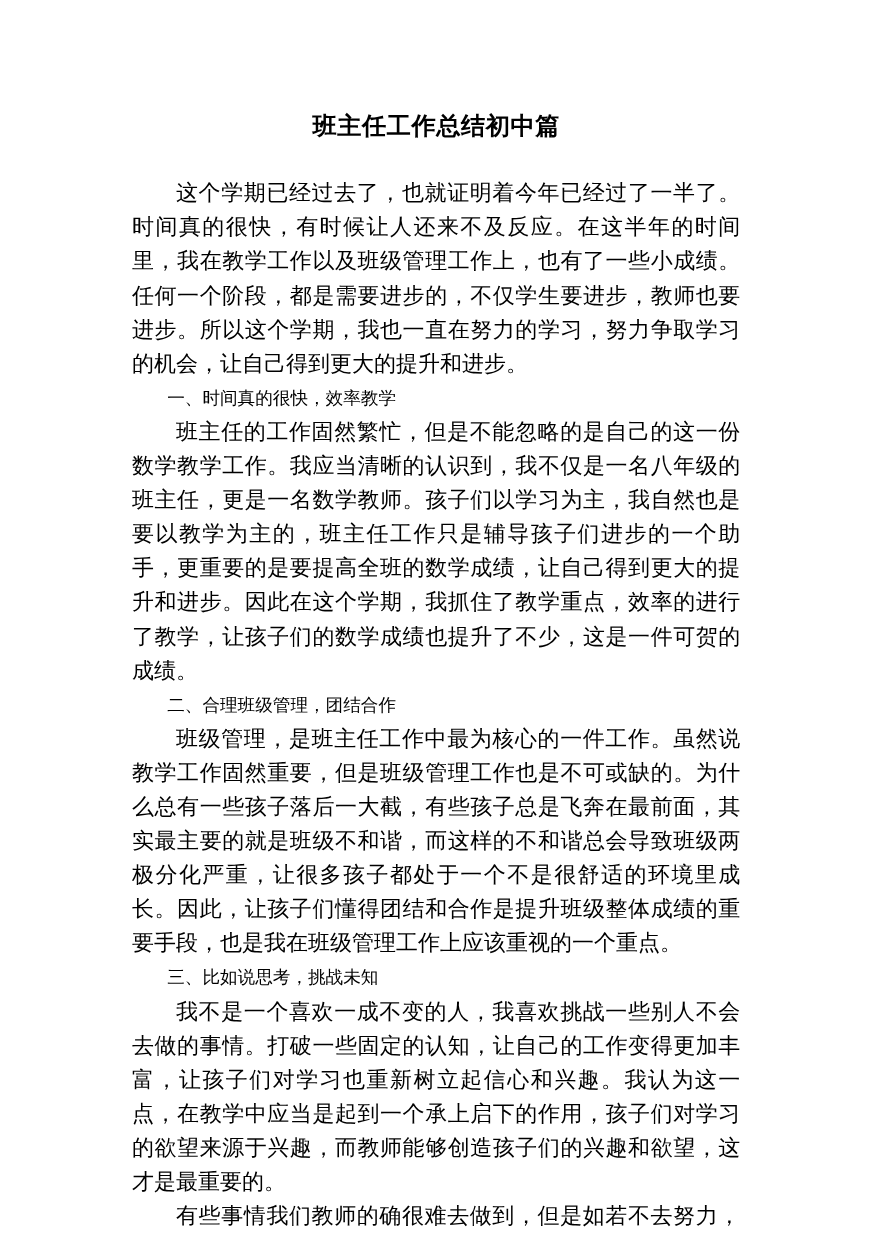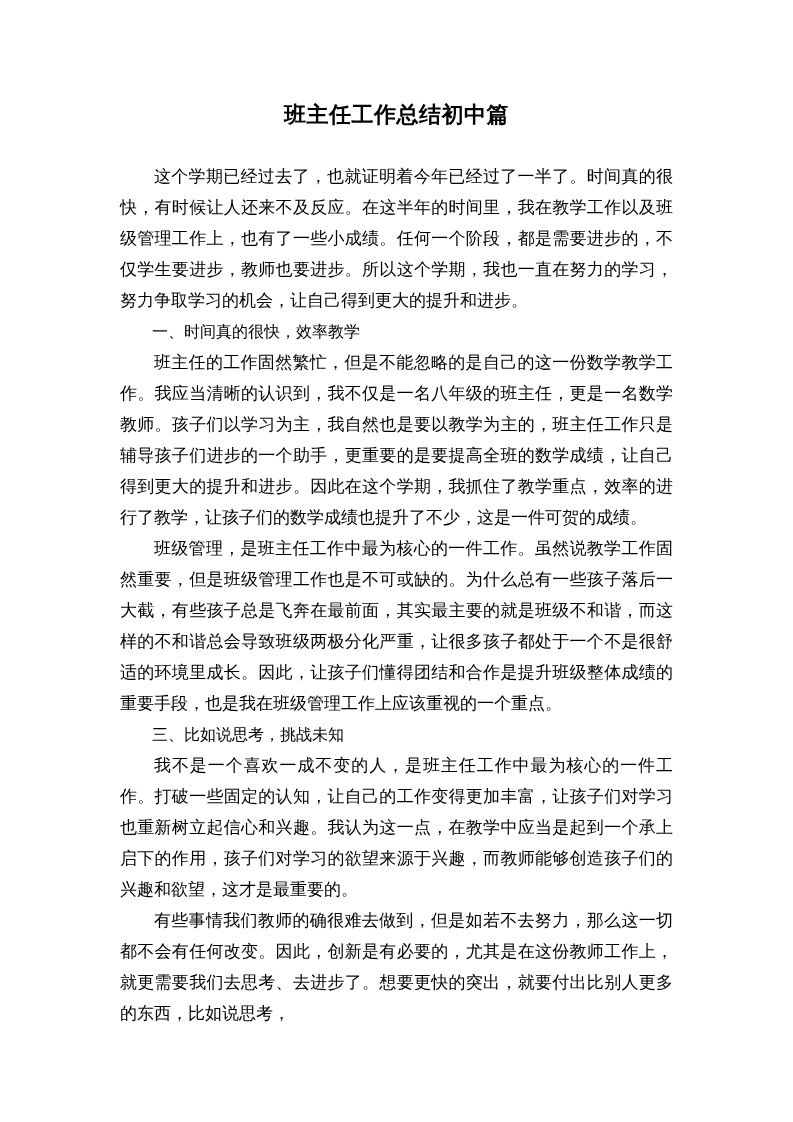--- a/index.html
+++ b/index.html
@@ -23,21 +23,21 @@
     font-weight: bold;
     font-size: 22px;
     line-height: 33px;
     text-align: center;
     letter-spacing: 0.5px;
     color: #000000;
   }
   .para {
     margin: 0;
     font-family: "Liberation Serif", serif;
-    font-size: 17px;
+    font-size: 20px;
     line-height: 31px;
     text-align: justify;
     text-justify: inter-ideograph;
     text-indent: 2em;
     color: #000000;
     word-break: break-all;
   }
   .heading {
     margin: 0;
     font-family: "Liberation Serif", serif;
@@ -53,21 +53,22 @@
 
 <div class="page">
   <h1 class="doc-title">班主任工作总结初中篇</h1>
 
   <p class="para">这个学期已经过去了，也就证明着今年已经过了一半了。时间真的很快，有时候让人还来不及反应。在这半年的时间里，我在教学工作以及班级管理工作上，也有了一些小成绩。任何一个阶段，都是需要进步的，不仅学生要进步，教师也要进步。所以这个学期，我也一直在努力的学习，努力争取学习的机会，让自己得到更大的提升和进步。</p>
 
   <p class="heading">一、时间真的很快，效率教学</p>
 
   <p class="para">班主任的工作固然繁忙，但是不能忽略的是自己的这一份数学教学工作。我应当清晰的认识到，我不仅是一名八年级的班主任，更是一名数学教师。孩子们以学习为主，我自然也是要以教学为主的，班主任工作只是辅导孩子们进步的一个助手，更重要的是要提高全班的数学成绩，让自己得到更大的提升和进步。因此在这个学期，我抓住了教学重点，效率的进行了教学，让孩子们的数学成绩也提升了不少，这是一件可贺的成绩。</p>
 
+  <p class="heading">二、合理班级管理，团结合作</p>
 
   <p class="para">班级管理，是班主任工作中最为核心的一件工作。虽然说教学工作固然重要，但是班级管理工作也是不可或缺的。为什么总有一些孩子落后一大截，有些孩子总是飞奔在最前面，其实最主要的就是班级不和谐，而这样的不和谐总会导致班级两极分化严重，让很多孩子都处于一个不是很舒适的环境里成长。因此，让孩子们懂得团结和合作是提升班级整体成绩的重要手段，也是我在班级管理工作上应该重视的一个重点。</p>
 
   <p class="heading">三、比如说思考，挑战未知</p>
 
-  <p class="para">我不是一个喜欢一成不变的人，是班主任工作中最为核心的一件工作。打破一些固定的认知，让自己的工作变得更加丰富，让孩子们对学习也重新树立起信心和兴趣。我认为这一点，在教学中应当是起到一个承上启下的作用，孩子们对学习的欲望来源于兴趣，而教师能够创造孩子们的兴趣和欲望，这才是最重要的。</p>
+  <p class="para">我不是一个喜欢一成不变的人，我喜欢挑战一些别人不会去做的事情。打破一些固定的认知，让自己的工作变得更加丰富，让孩子们对学习也重新树立起信心和兴趣。我认为这一点，在教学中应当是起到一个承上启下的作用，孩子们对学习的欲望来源于兴趣，而教师能够创造孩子们的兴趣和欲望，这才是最重要的。</p>
 
   <p class="para">有些事情我们教师的确很难去做到，但是如若不去努力，那么这一切都不会有任何改变。因此，创新是有必要的，尤其是在这份教师工作上，就更需要我们去思考、去进步了。想要更快的突出，就要付出比别人更多的东西，比如说思考，</p>
 </div>
 
 </body></html>

